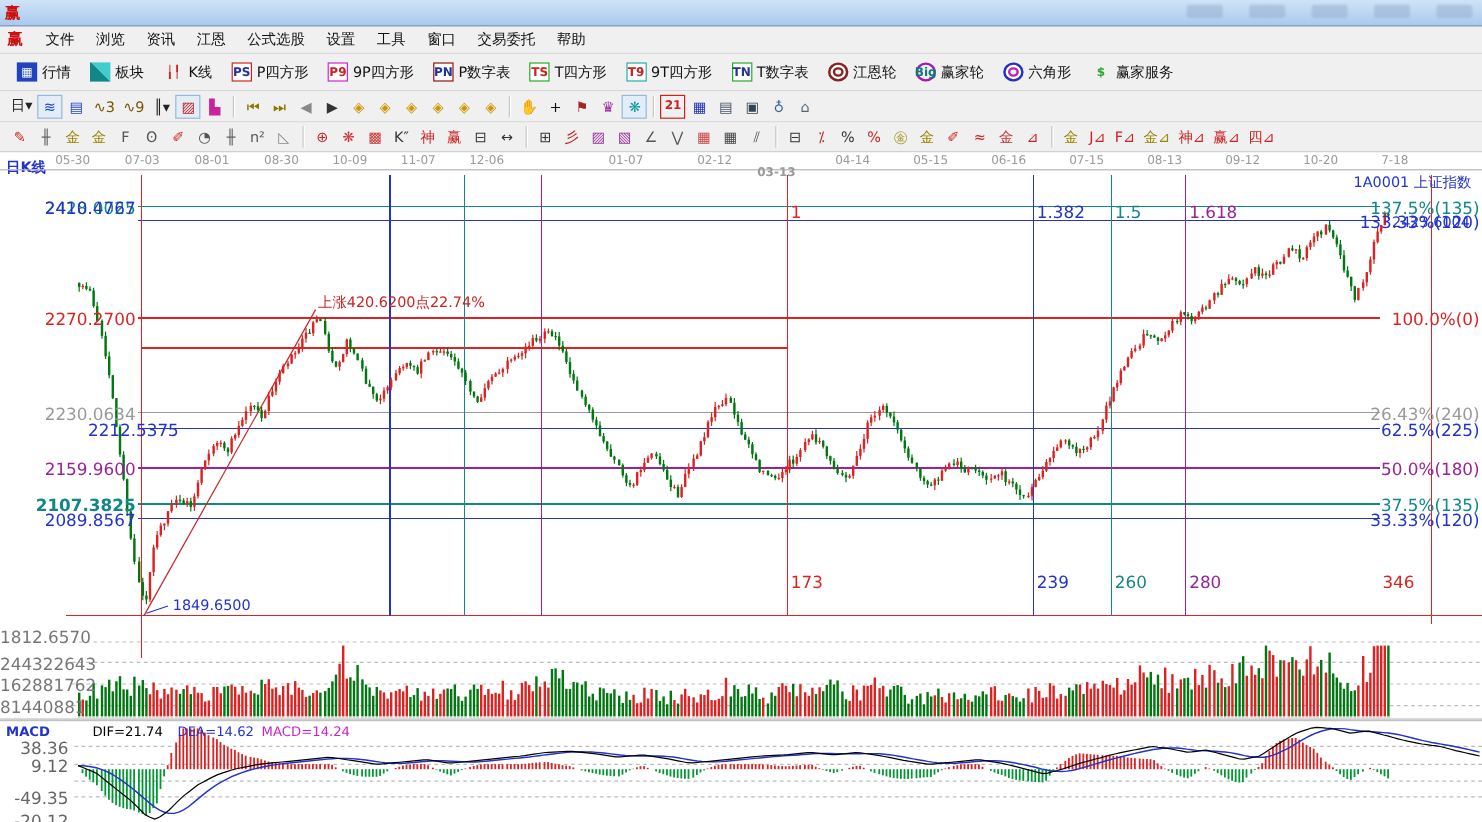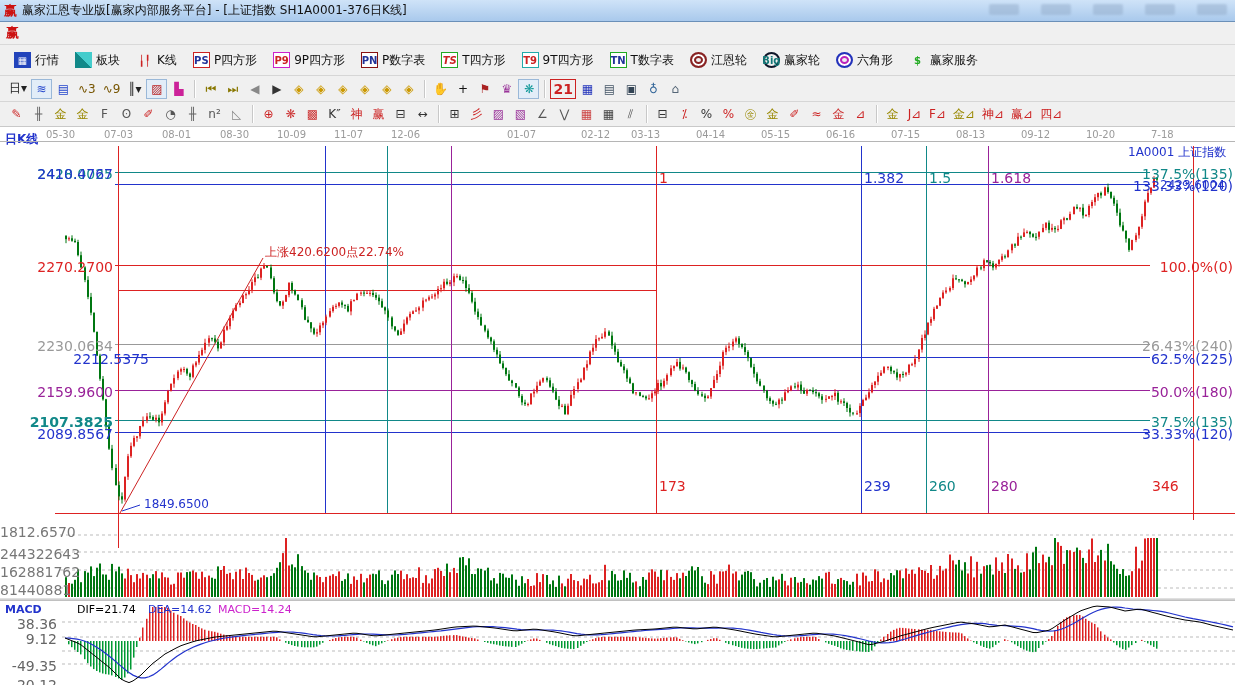--- a/index.html
+++ b/index.html
@@ -15,56 +15,67 @@
   .menuitem { font-size:12px; color:#111; padding:2px 9px; cursor:default; }
   
   .toolbar1 { height:31px; background:#f0f0f0; border-bottom:1px solid #d6d6d6; display:flex; align-items:center; padding:0 8px; gap:4px; }
   .tb1item { display:flex; align-items:center; gap:4px; padding:3px 6px; font-size:12px; color:#111; }
   .tb1item .ic { width:17px; height:16px; display:flex; align-items:center; justify-content:center; font-size:10px; font-weight:bold; }
   .ic-quote-table { background:#2244bb; color:#fff; font-size:8px; }
   .ic-blocks { background:linear-gradient(45deg,#118888 50%,#44cccc 50%); }
   .ic-candles { color:#cc2222; font-size:12px; }
   .badge { border:1px solid; background:#fff; font-size:9px; line-height:13px; text-align:center; width:17px; }
   .ic-wheel { border:2px solid #882222; border-radius:50%; width:15px; height:15px; box-shadow:inset 0 0 0 2px #fff, inset 0 0 0 4px #882222; }
-  .ic-big { border:2px solid #0f172a; border-radius:50%; width:16px; height:16px; color:#117777; font-size:6px; }
+  .ic-big { border:2px solid #a21caf; border-radius:50%; width:16px; height:16px; color:#117777; font-size:6px; }
   .ic-hex { border:2px solid #2233bb; border-radius:50%; width:15px; height:15px; box-shadow:inset 0 0 0 2px #fff, inset 0 0 0 4px #bb22bb; }
   .ic-dollar { color:#22aa22; font-size:14px; font-weight:bold; }
   .toolbar2 { height:26px; background:#f0f0f0; border-bottom:1px solid #d6d6d6; display:flex; align-items:center; padding:0 6px; gap:1px; }
   .toolbar3 { height:25px; background:#f0f0f0; border-bottom:1px solid #c9c9c9; display:flex; align-items:center; padding:0 6px; gap:1px; }
   .tbicon { min-width:21px; height:20px; display:flex; align-items:center; justify-content:center; font-size:12px; padding:0 2px; border:1px solid transparent; white-space:nowrap; }
   .tbicon.sel { border:1px solid #9ab8d8; background:#e2edf8; }
-  .tbicon.box { border:1px solid #cc2222; font-size:14px; font-weight:bold; }
+  .tbicon.box { border:1px solid #cc2222; font-size:10px; font-weight:bold; }
   .tbsep { width:1px; height:18px; background:#c8c8c8; margin:0 4px; box-shadow:1px 0 0 #fff; }
   
   #chartzone { position:absolute; left:0; top:127px; width:1235px; height:558px; background:#fff; }
   #gfx { position:absolute; left:0; top:0; }
   .abslab { position:absolute; font-size:11px; white-space:nowrap; line-height:12px; }
   .datelab { position:absolute; font-size:10px; color:#9a9a9a; white-space:nowrap; }
   .pricelab { position:absolute; font-size:14px; white-space:nowrap; font-family:"DejaVu Sans","Liberation Sans",sans-serif; }
   .r { text-align:right; }
   .splitter { position:absolute; left:0; width:1235px; height:4px; background:linear-gradient(#e8e8e8,#b8b8b8); border-top:1px solid #fff; }
   .topline { position:absolute; left:0; top:14px; width:1235px; height:1px; background:#b5b5b5; }
 </style>
 </head>
 <body>
 
 <div class="titlebar">
   <span class="logo">赢</span>
-  <span class="title">赢家江恩专业版[赢家内部服务平台] - [上证指数  SH1A0001-376日K线]</span>
   <span class="faded" id="faded-items">
       <div class="fitem"></div>
       <div class="fitem"></div>
       <div class="fitem"></div>
       <div class="fitem"></div>
       <div class="fitem"></div>
     </span>
 </div>
 
 <div class="menubar">
   <span class="logo">赢</span>
+  <span id="menu-items" style="display:flex">
+      <div class="menuitem">文件</div>
+      <div class="menuitem">浏览</div>
+      <div class="menuitem">资讯</div>
+      <div class="menuitem">江恩</div>
+      <div class="menuitem">公式选股</div>
+      <div class="menuitem">设置</div>
+      <div class="menuitem">工具</div>
+      <div class="menuitem">窗口</div>
+      <div class="menuitem">交易委托</div>
+      <div class="menuitem">帮助</div>
+    </span>
 </div>
 
 <div class="toolbar1" id="toolbar-main">
     <div class="tb1item">
       <span class="ic ic-quote-table">▦</span>
       <span>行情</span>
     </div>
     <div class="tb1item">
       <span class="ic ic-blocks"></span>
       <span>板块</span>
@@ -79,21 +90,21 @@
     </div>
     <div class="tb1item">
       <span class="ic badge" style="border-color: rgb(204, 34, 204); color: rgb(204, 34, 34);">P9</span>
       <span>9P四方形</span>
     </div>
     <div class="tb1item">
       <span class="ic badge" style="border-color: rgb(136, 17, 17); color: rgb(34, 51, 153);">PN</span>
       <span>P数字表</span>
     </div>
     <div class="tb1item">
-      <span class="ic badge" style="border-color: rgb(34, 170, 34); color: rgb(204, 34, 34); font-style: italic;">TS</span>
+      <span class="ic badge" style="border-color: rgb(34, 170, 34); color: rgb(204, 34, 34);">TS</span>
       <span>T四方形</span>
     </div>
     <div class="tb1item">
       <span class="ic badge" style="border-color: rgb(34, 170, 170); color: rgb(204, 34, 34);">T9</span>
       <span>9T四方形</span>
     </div>
     <div class="tb1item">
       <span class="ic badge" style="border-color: rgb(34, 170, 34); color: rgb(34, 51, 153);">TN</span>
       <span>T数字表</span>
     </div>
@@ -1646,21 +1657,21 @@
   <div id="date-row">
       <div class="datelab" style="left: 46px; top: 2px;">05-30</div>
       <div class="datelab" style="left: 104px; top: 2px;">07-03</div>
       <div class="datelab" style="left: 162px; top: 2px;">08-01</div>
       <div class="datelab" style="left: 220px; top: 2px;">08-30</div>
       <div class="datelab" style="left: 277px; top: 2px;">10-09</div>
       <div class="datelab" style="left: 334px; top: 2px;">11-07</div>
       <div class="datelab" style="left: 391px; top: 2px;">12-06</div>
       <div class="datelab" style="left: 507px; top: 2px;">01-07</div>
       <div class="datelab" style="left: 581px; top: 2px;">02-12</div>
-      <div class="datelab" style="left: 631px; top: 2px;">03-13</div>
+      <div class="datelab" style="left: 631px; top: 12px; font-weight: bold;">03-13</div>
       <div class="datelab" style="left: 696px; top: 2px;">04-14</div>
       <div class="datelab" style="left: 761px; top: 2px;">05-15</div>
       <div class="datelab" style="left: 826px; top: 2px;">06-16</div>
       <div class="datelab" style="left: 891px; top: 2px;">07-15</div>
       <div class="datelab" style="left: 956px; top: 2px;">08-13</div>
       <div class="datelab" style="left: 1021px; top: 2px;">09-12</div>
       <div class="datelab" style="left: 1086px; top: 2px;">10-20</div>
       <div class="datelab" style="left: 1151px; top: 2px;">7-18</div>
     </div>
   <div id="level-labels">

